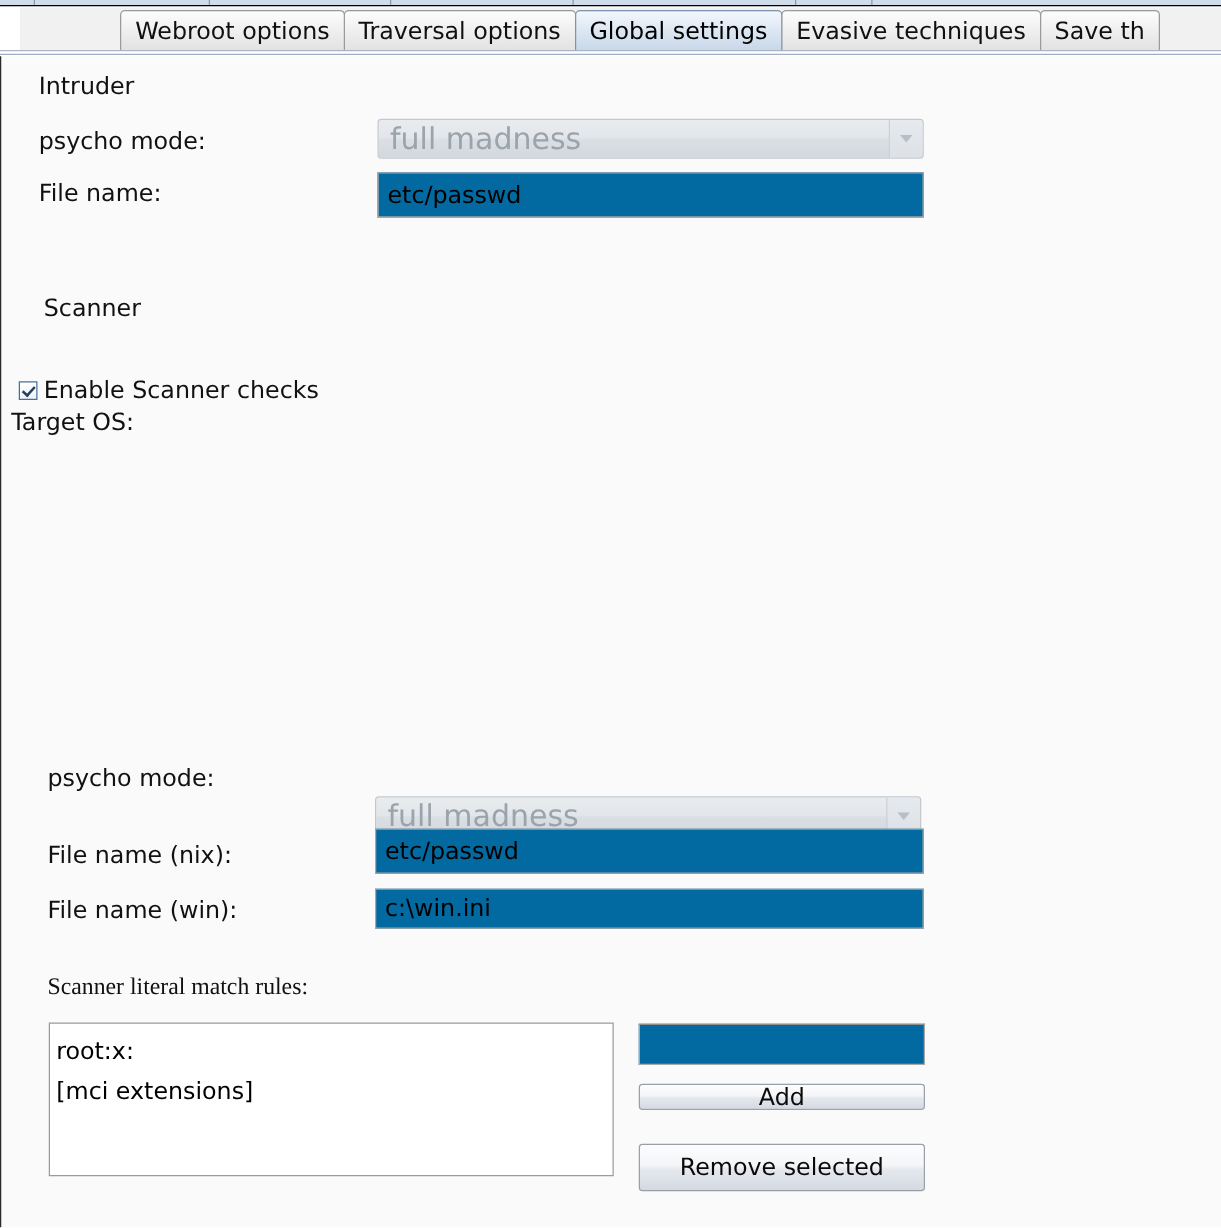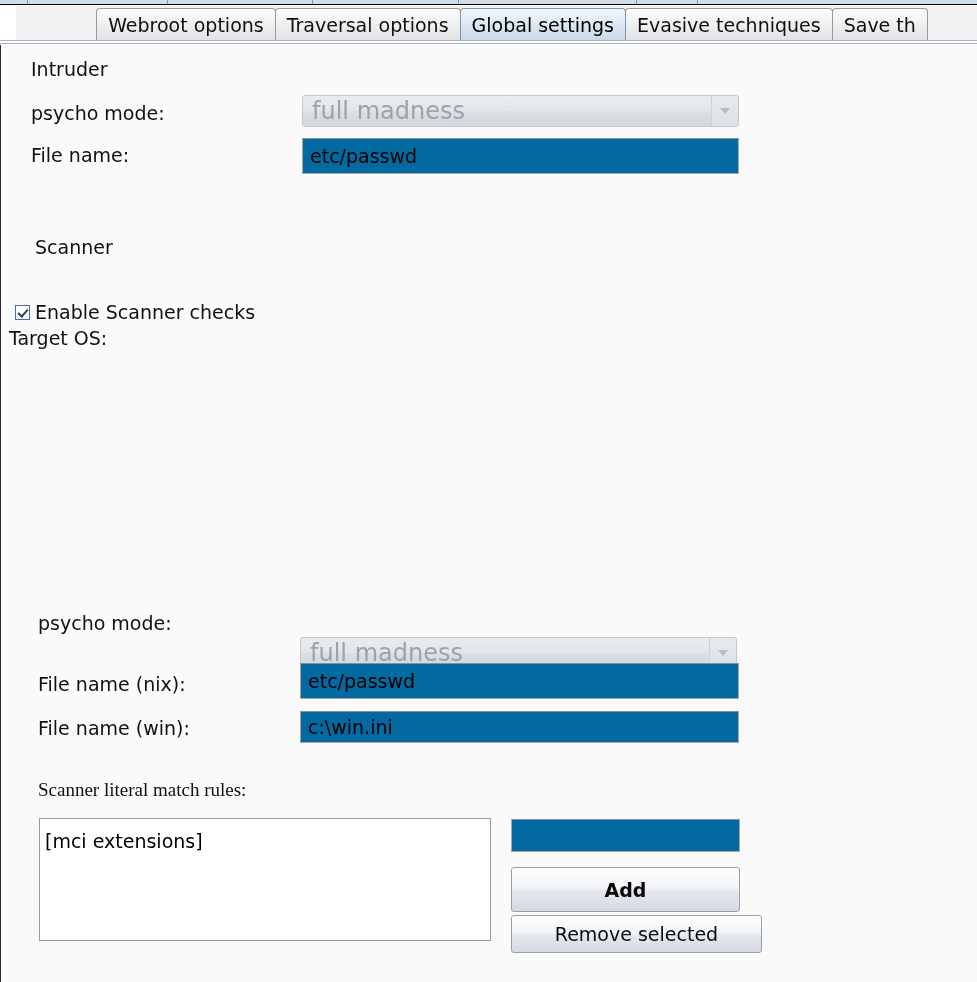--- a/index.html
+++ b/index.html
@@ -291,22 +291,23 @@
 
   <input class="abs textbox" style="left: 299px; top: 618px; width: 439px; height: 36px;" value="etc/passwd">
 
   <div class="abs field-label" style="left:37px; top:672px;">File name (win):</div>
 
   <input class="abs textbox" style="left: 299px; top: 666px; width: 439px; height: 32px;" value="c:\win.ini">
 
   <div class="abs field-label" style="left:37px; top:734px;font-family:Liberation Serif, serif;">Scanner literal match rules:</div>
 
   <div class="abs" id="rules-list" style="left:38px; top:773px; width:452px; height:123px;">
+    <div class="list-item">root:x:</div>
     <div class="list-item">[mci extensions]</div>
   </div>
 
   <input class="abs textbox" style="left: 510px; top: 774px; width: 229px; height: 33px;" value="">
 
-  <div class="abs btn" style="left:510px; top:822px; width:229px; height:45px;font-weight:bold;">Add</div>
-
-  <div class="abs btn" style="left:510px; top:870px; width:251px; height:38px;">Remove selected</div>
+  <div class="abs btn" style="left:510px; top:822px; width:229px; height:21px;">Add</div>
+
+  <div class="abs btn" style="left:510px; top:870px; width:229px; height:38px;">Remove selected</div>
 
 </div>
 
 </body></html>

